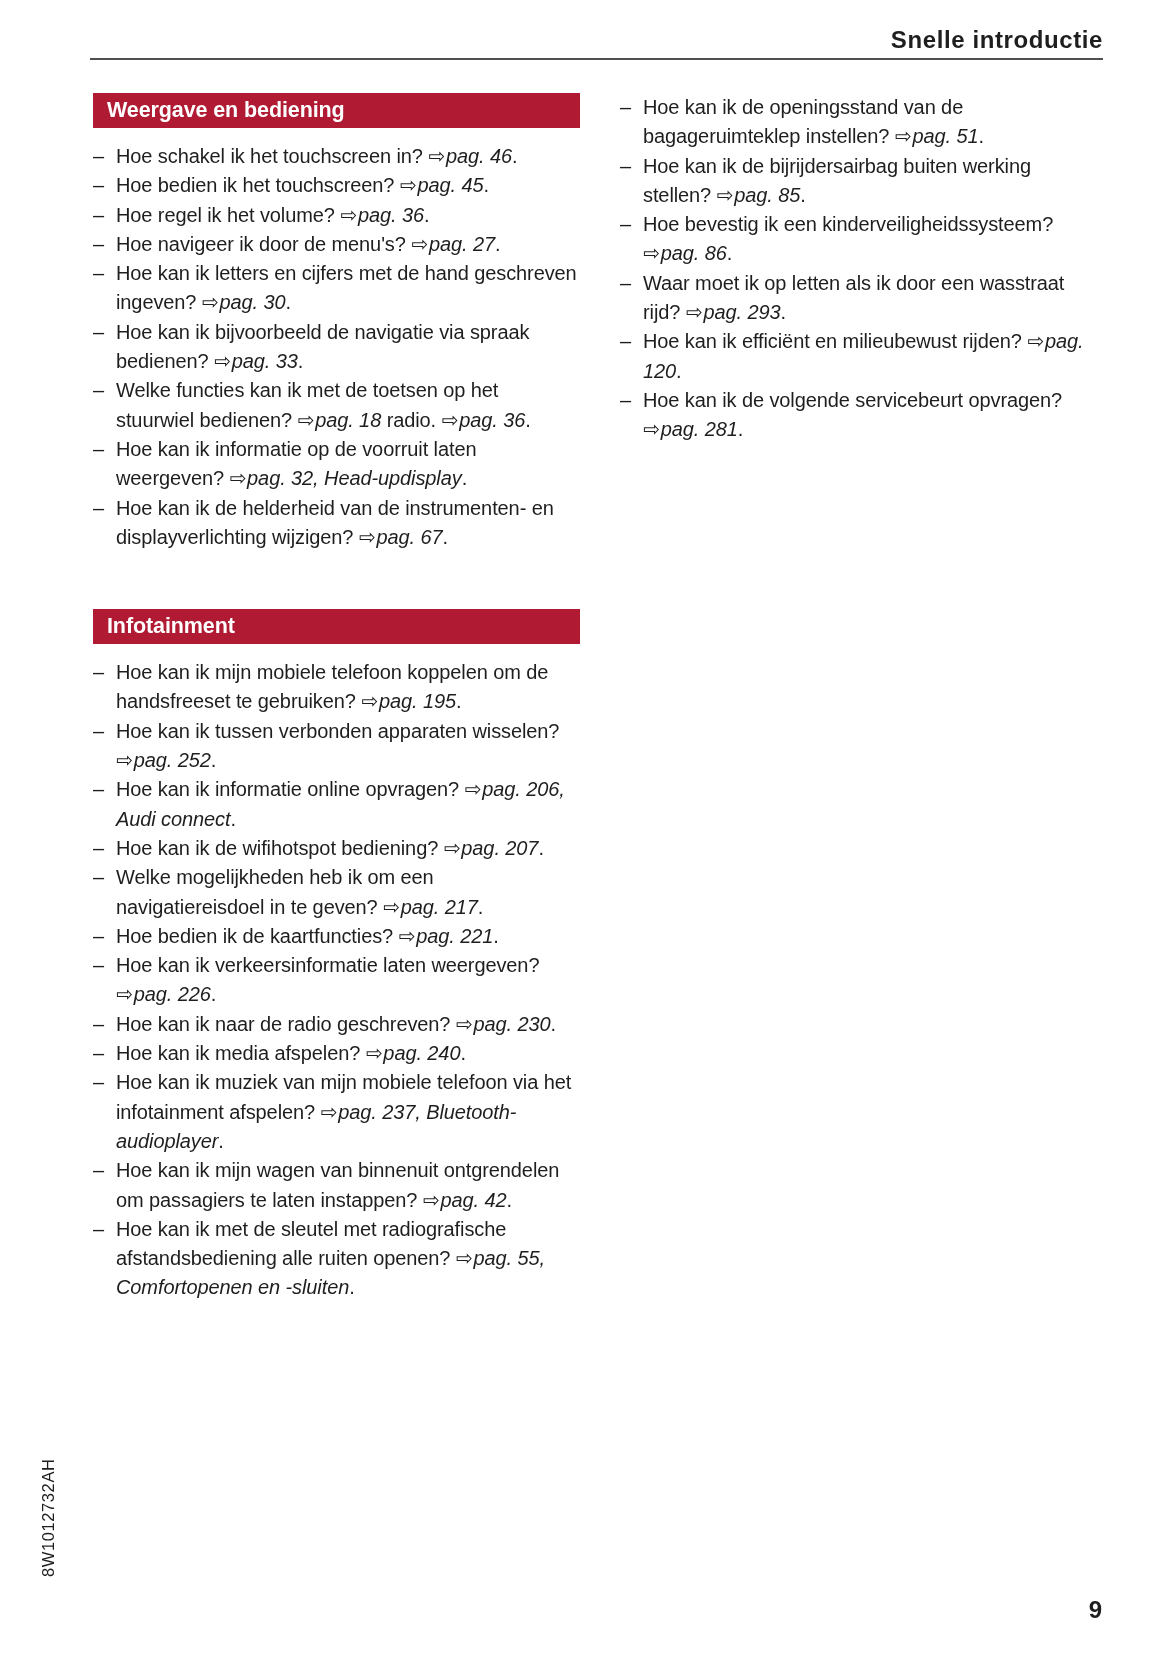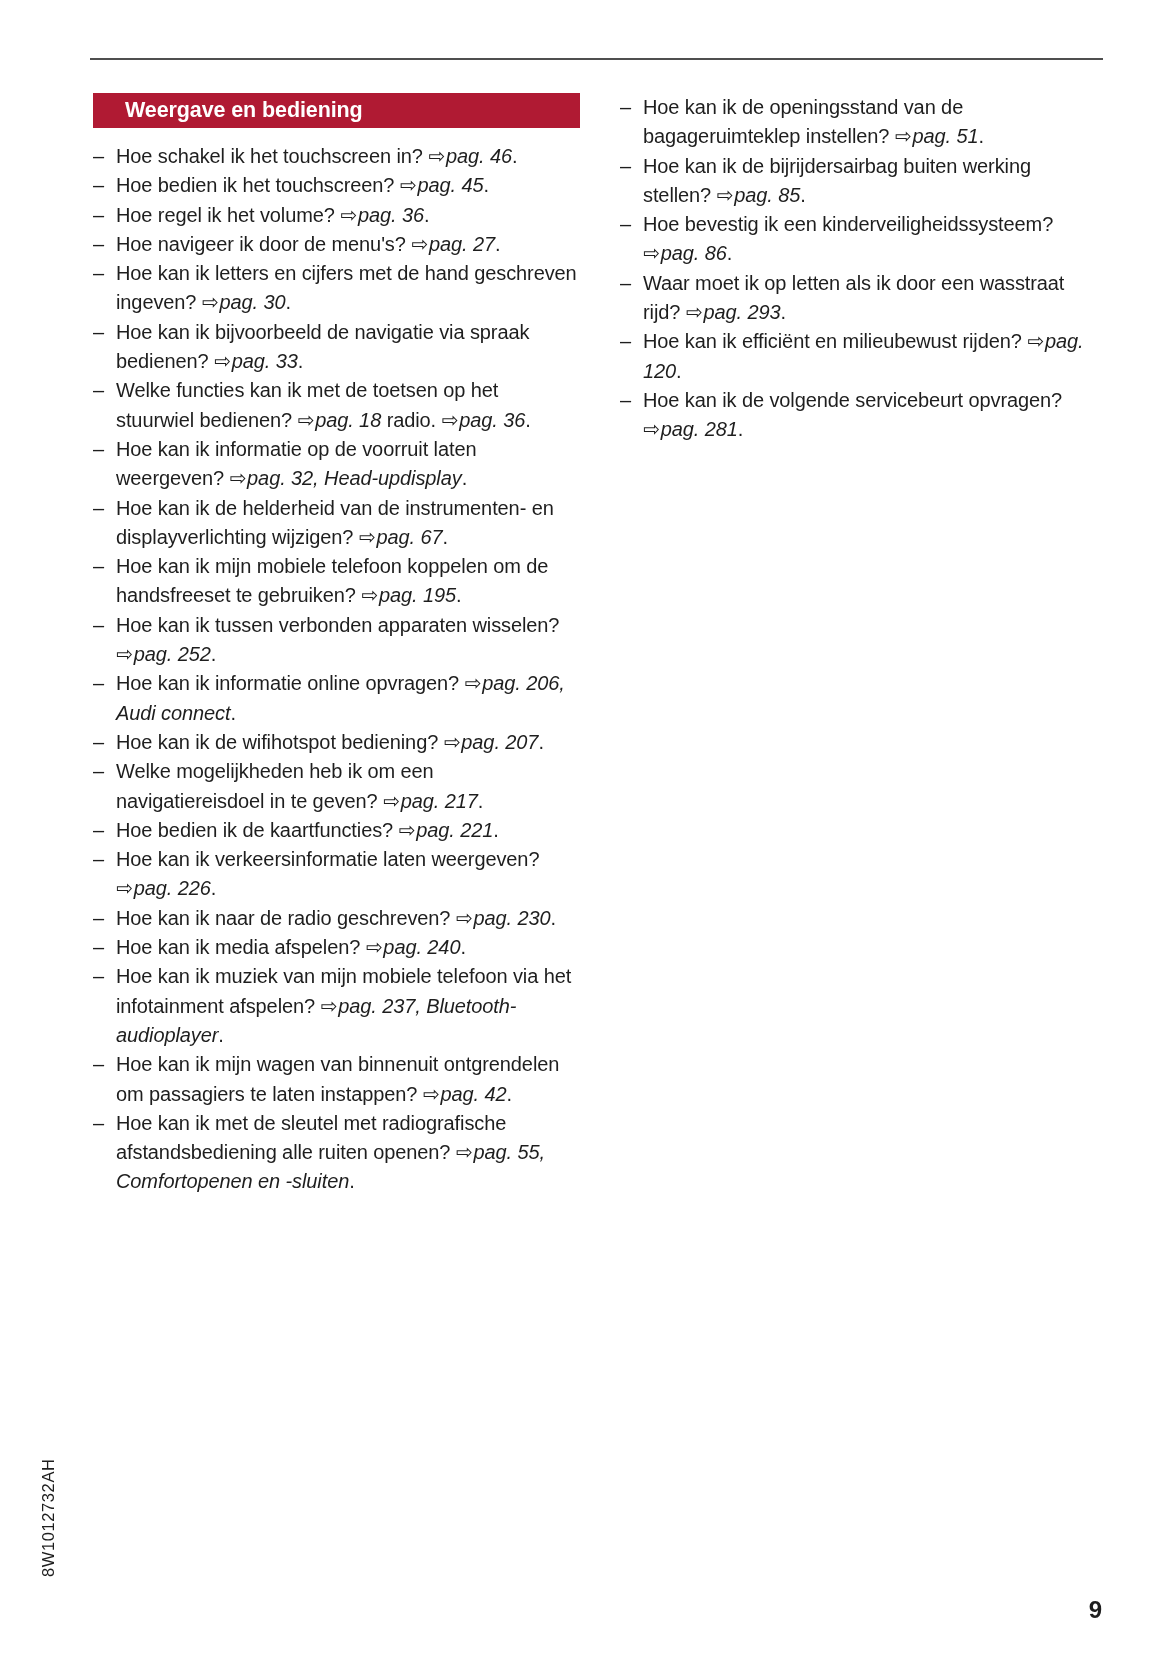--- a/index.html
+++ b/index.html
@@ -24,21 +24,21 @@
   .col {
     position:absolute; top:93px;
     font-size:20px; line-height:29.3px; letter-spacing:-0.1px;
   }
   .col-left  { left:93px;  width:487px; }
   .col-right { left:620px; width:484px; }
   .section-banner {
     background:var(--accent,#b01a33);
     color:var(--banner-text,#ffffff);
     height:35px; line-height:35px;
-    padding-left:32px;
+    padding-left:14px;
     font-size:21.5px; font-weight:bold;
     margin:57px 0 14px 0;
   }
   .section-banner.first { margin-top:0; }
   .item { position:relative; padding-left:23px; }
   .marker { position:absolute; left:0; top:0; }
   .arrow { font-family:"DejaVu Sans",sans-serif; margin-right:1px; }
   .pref { font-style:italic; }
   .page-number {
     position:absolute; top:1596px; left:1052px; width:50px;
@@ -50,35 +50,37 @@
     position:absolute; left:39px; top:1577px;
     transform:rotate(-90deg); transform-origin:0 0;
     font-size:16.5px; letter-spacing:0.6px; white-space:nowrap;
     color:var(--text,#1e1e1e);
   }
 </style>
 </head>
 <body>
 
 <div class="page">
+  <div class="header-title">Snelle introductie</div>
   <div class="header-rule"></div>
 
   <div class="col col-left">
       <div class="section-banner first"><span>Weergave en bediening</span></div>
       <div class="item-list">
         <div class="item"><span class="marker">–</span><span>Hoe schakel ik het touchscreen in? </span><span class="arrow">⇨</span><span class="pref">pag. 46</span><span>.</span></div>
         <div class="item"><span class="marker">–</span><span>Hoe bedien ik het touchscreen? </span><span class="arrow">⇨</span><span class="pref">pag. 45</span><span>.</span></div>
         <div class="item"><span class="marker">–</span><span>Hoe regel ik het volume? </span><span class="arrow">⇨</span><span class="pref">pag. 36</span><span>.</span></div>
         <div class="item"><span class="marker">–</span><span>Hoe navigeer ik door de menu's? </span><span class="arrow">⇨</span><span class="pref">pag. 27</span><span>.</span></div>
         <div class="item"><span class="marker">–</span><span>Hoe kan ik letters en cijfers met de hand geschreven ingeven? </span><span class="arrow">⇨</span><span class="pref">pag. 30</span><span>.</span></div>
         <div class="item"><span class="marker">–</span><span>Hoe kan ik bijvoorbeeld de navigatie via spraak bedienen? </span><span class="arrow">⇨</span><span class="pref">pag. 33</span><span>.</span></div>
         <div class="item"><span class="marker">–</span><span>Welke functies kan ik met de toetsen op het stuurwiel bedienen? </span><span class="arrow">⇨</span><span class="pref">pag. 18</span><span> radio. </span><span class="arrow">⇨</span><span class="pref">pag. 36</span><span>.</span></div>
         <div class="item"><span class="marker">–</span><span>Hoe kan ik informatie op de voorruit laten weergeven? </span><span class="arrow">⇨</span><span class="pref">pag. 32, Head-updisplay</span><span>.</span></div>
         <div class="item"><span class="marker">–</span><span>Hoe kan ik de helderheid van de instrumenten- en displayverlichting wijzigen? </span><span class="arrow">⇨</span><span class="pref">pag. 67</span><span>.</span></div>
       </div>
+      <div class="section-banner"><span>Infotainment</span></div>
       <div class="item-list">
         <div class="item"><span class="marker">–</span><span>Hoe kan ik mijn mobiele telefoon koppelen om de handsfreeset te gebruiken? </span><span class="arrow">⇨</span><span class="pref">pag. 195</span><span>.</span></div>
         <div class="item"><span class="marker">–</span><span>Hoe kan ik tussen verbonden apparaten wisselen? </span><span class="arrow">⇨</span><span class="pref">pag. 252</span><span>.</span></div>
         <div class="item"><span class="marker">–</span><span>Hoe kan ik informatie online opvragen? </span><span class="arrow">⇨</span><span class="pref">pag. 206, Audi connect</span><span>.</span></div>
         <div class="item"><span class="marker">–</span><span>Hoe kan ik de wifihotspot bediening? </span><span class="arrow">⇨</span><span class="pref">pag. 207</span><span>.</span></div>
         <div class="item"><span class="marker">–</span><span>Welke mogelijkheden heb ik om een navigatiereisdoel in te geven? </span><span class="arrow">⇨</span><span class="pref">pag. 217</span><span>.</span></div>
         <div class="item"><span class="marker">–</span><span>Hoe bedien ik de kaartfuncties? </span><span class="arrow">⇨</span><span class="pref">pag. 221</span><span>.</span></div>
         <div class="item"><span class="marker">–</span><span>Hoe kan ik verkeersinformatie laten weergeven? </span><span class="arrow">⇨</span><span class="pref">pag. 226</span><span>.</span></div>
         <div class="item"><span class="marker">–</span><span>Hoe kan ik naar de radio geschreven? </span><span class="arrow">⇨</span><span class="pref">pag. 230</span><span>.</span></div>
         <div class="item"><span class="marker">–</span><span>Hoe kan ik media afspelen? </span><span class="arrow">⇨</span><span class="pref">pag. 240</span><span>.</span></div>

